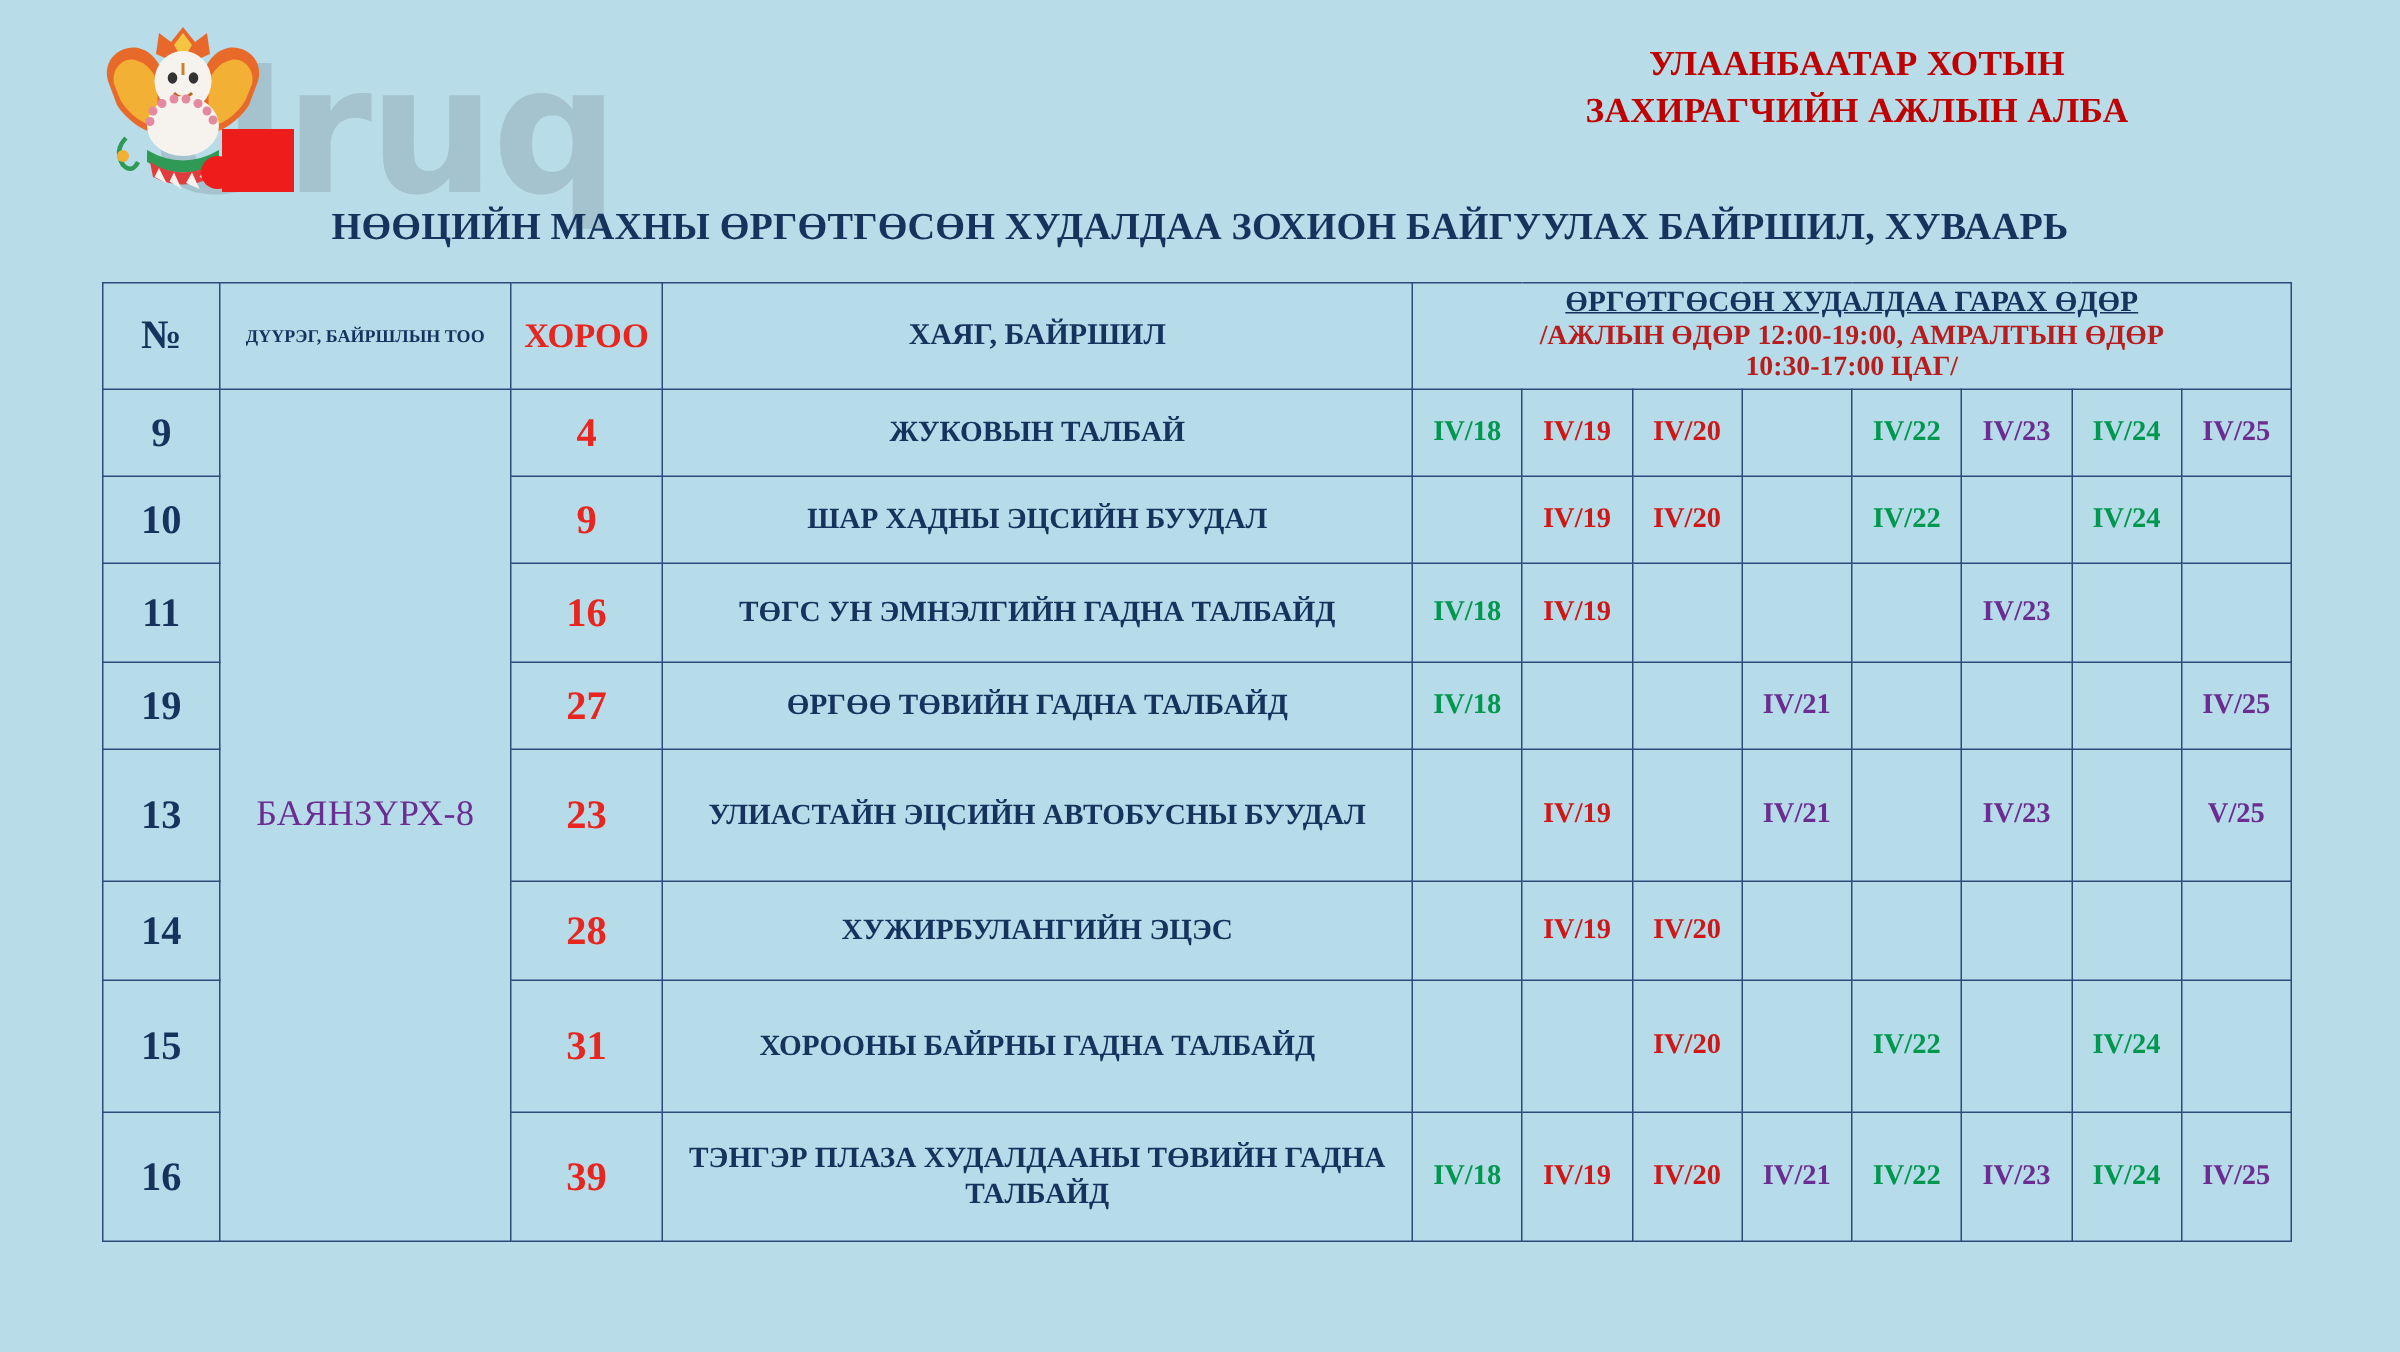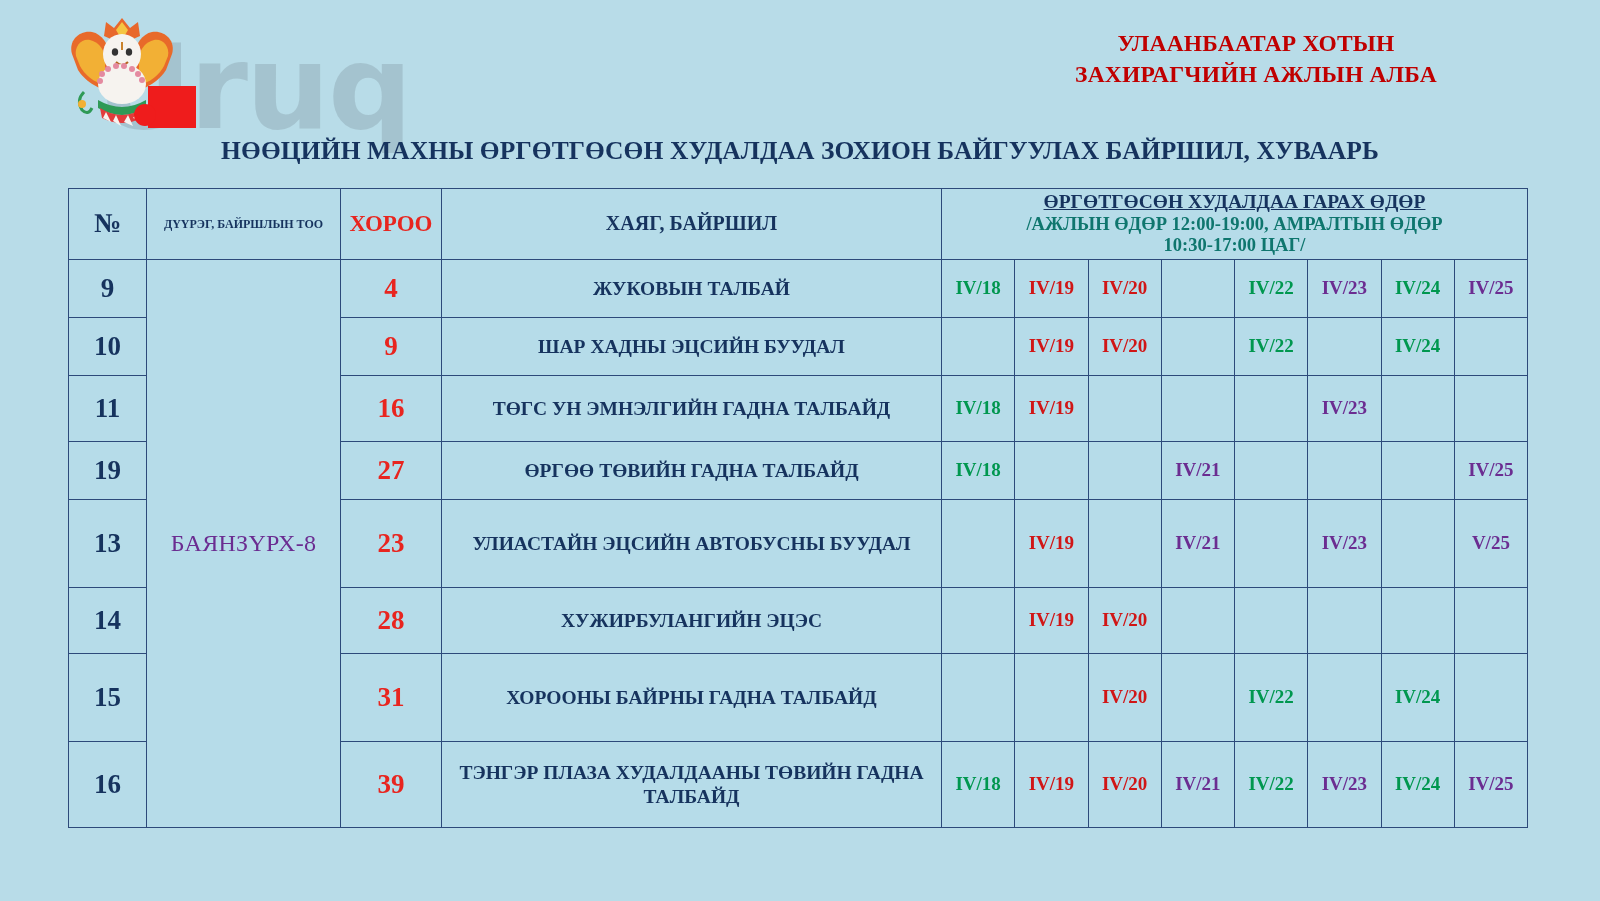--- a/index.html
+++ b/index.html
@@ -48,21 +48,21 @@
     position: absolute;
     left: -14px; top: 18px;
     width: 22px; height: 22px;
     border-radius: 50%;
     background: #ef1c1c;
   }
 
   
   #org-header {
     position: absolute;
-    right: 4px; top: 28px;
+    right: 22px; top: 28px;
     text-align: center;
     width: 680px;
     z-index: 5;
   }
   #org-header div {
     color: #c00000;
     font-weight: 700;
     font-size: 23.5px;
     line-height: 1.32;
     letter-spacing: 0.2px;
@@ -109,21 +109,21 @@
     font-weight: 700;
     color: #16335e;
     line-height: 1.17;
   }
   .th-no      { font-size: 27px; }
   .th-dist    { font-size: 12px; }
   .th-khoroo  { font-size: 23px; color: #e8251f; }
   .th-addr    { font-size: 20px; }
   .th-dates   { padding: 6px 8px; }
   .th-dates .dl1 { font-size: 19.5px; color: #16335e; font-weight: 700; text-decoration: underline; }
-  .th-dates .dl2 { font-size: 18.5px; color: #0f766e; font-weight: 700; }
+  .th-dates .dl2 { font-size: 18.5px; color: #b91c1c; font-weight: 700; }
 
   
   .cell-no {
     font-size: 27px;
     font-weight: 700;
     color: #16335e;
   }
   .cell-dist {
     font-size: 24px;
     font-weight: 400;

